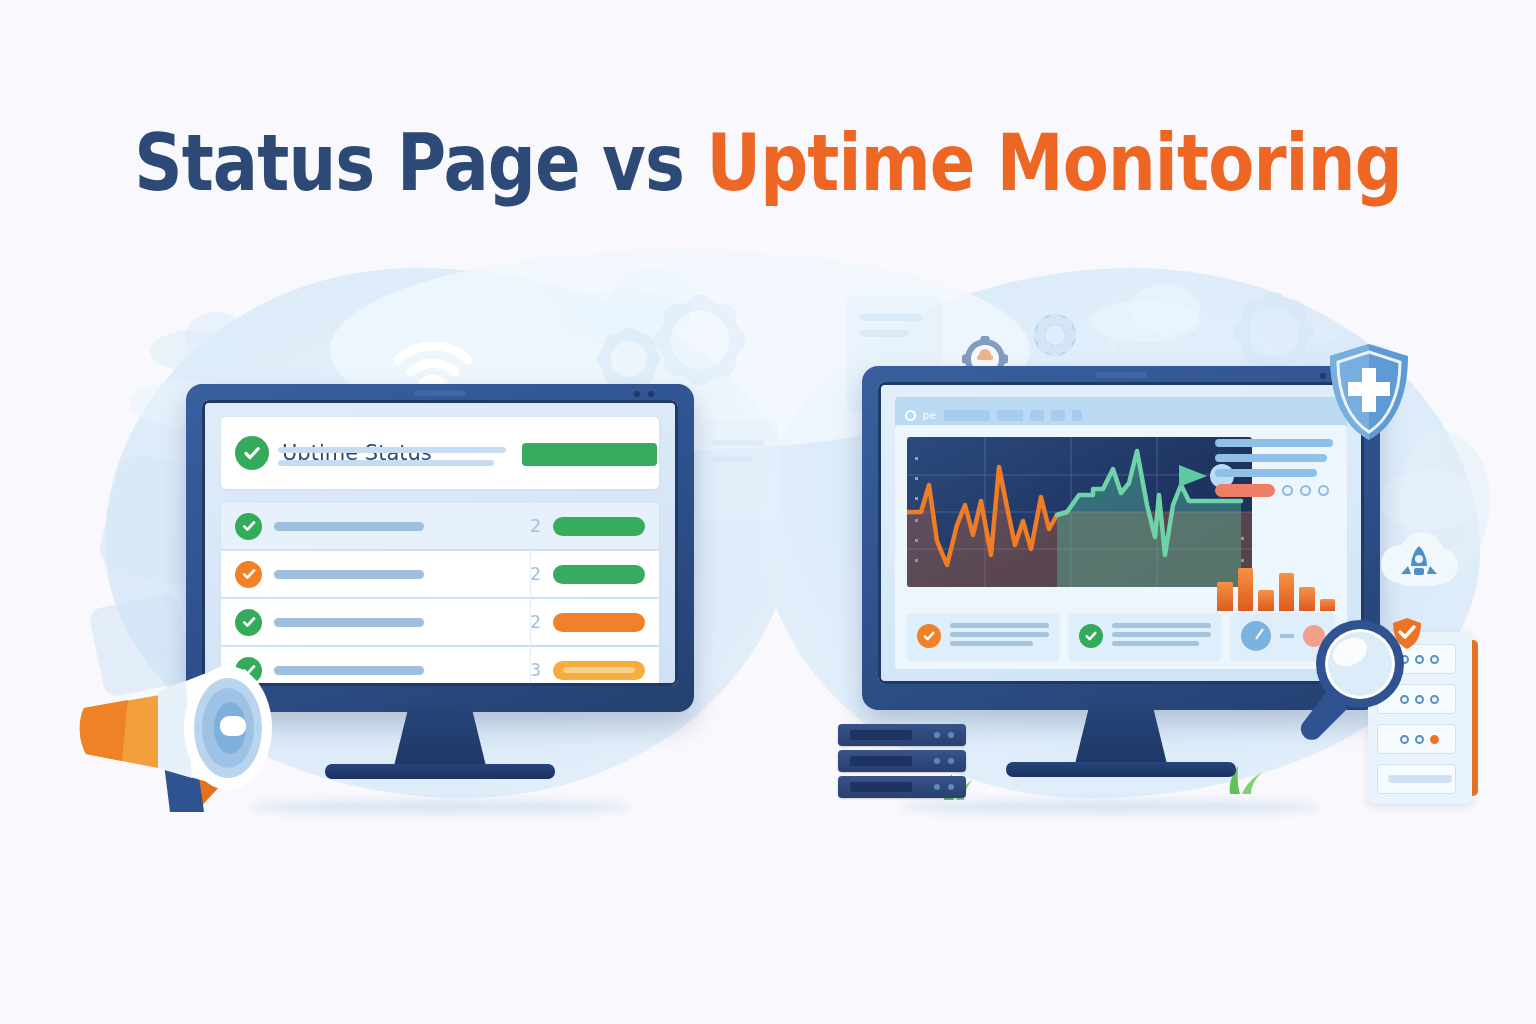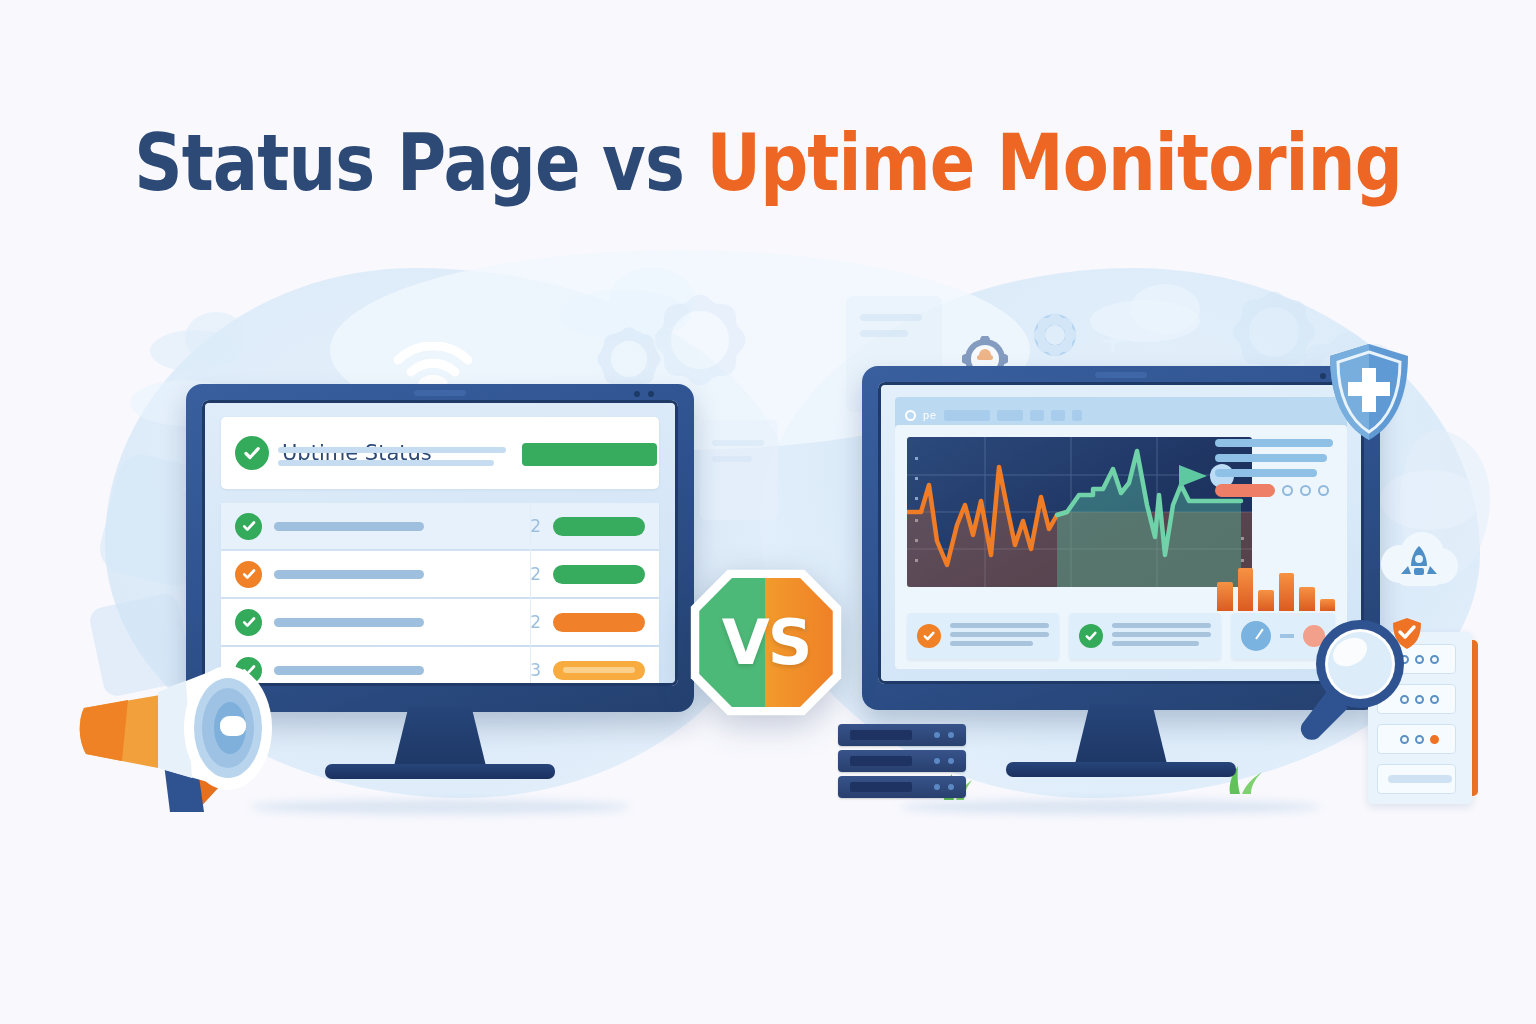--- a/index.html
+++ b/index.html
@@ -523,25 +523,20 @@
             </div>
 
           </div>
         </div>
       </div>
     </div>
   </div>
   <div class="stand-neck" style="left:1121px;top:704px;"></div>
   <div class="stand-base" style="left:1121px;top:762px;"></div>
 
-  <div id="vsbadge">
-    <div class="hex"></div>
-    <div class="hexin"></div>
-    <div class="vstext">VS</div>
-  </div>
 
   <div id="megaphone">
     <svg viewBox="0 0 232 176" width="232" height="176">
 
       <path d="M112 118 L150 110 L158 150 L134 176 L112 168 Z" fill="#e5711f"></path>
       <path d="M100 112 L132 106 L142 176 L108 176 Z" fill="#2f5390"></path>
 
       <path d="M22 72 C16 84 16 104 24 118 L96 132 L104 58 Z" fill="#f2a03c"></path>
       <path d="M22 72 C16 84 16 104 24 118 L60 125 L66 64 Z" fill="#ef8224"></path>
 

